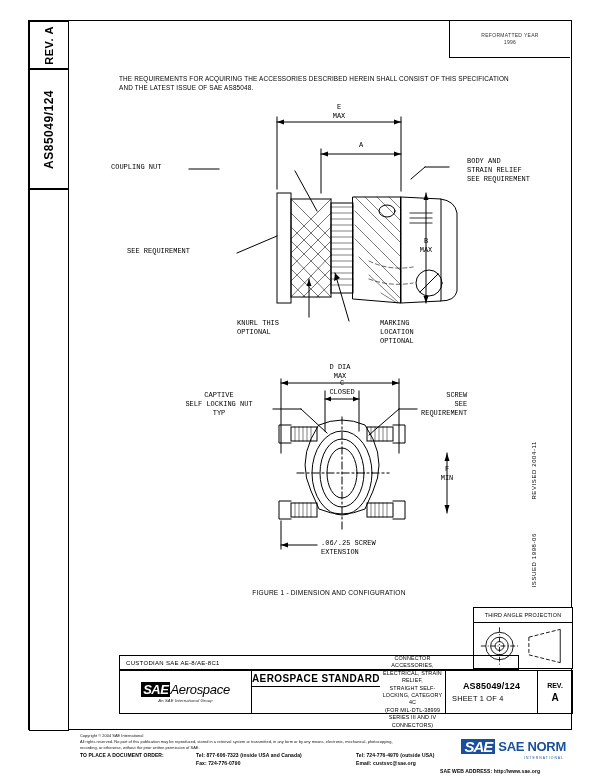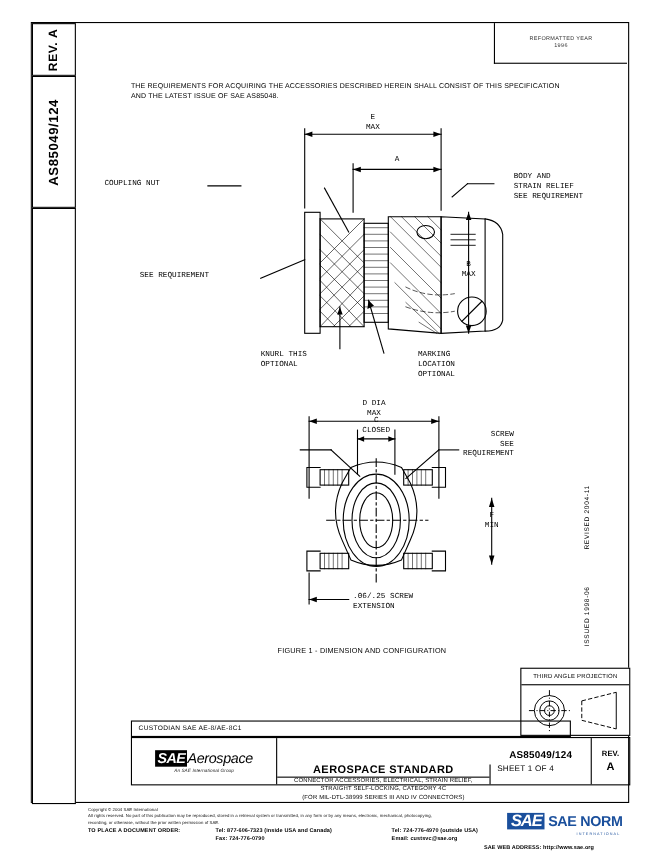--- a/index.html
+++ b/index.html
@@ -58,21 +58,21 @@
 
   
   #custrow{position:absolute;left:50px;top:634px;width:400px;height:15px;
            border:1.2px solid #000;box-sizing:border-box;display:flex;align-items:center;
            padding-left:6px;font-size:6px;letter-spacing:.3px;}
   #tblock{position:absolute;left:50px;top:649px;width:454px;height:44px;
           border:1.5px solid #000;box-sizing:border-box;display:flex;}
   #tb-logo{width:132px;border-right:1.2px solid #000;box-sizing:border-box;
            display:flex;flex-direction:column;align-items:center;justify-content:center;}
   #tb-mid{flex:1;border-right:1.2px solid #000;box-sizing:border-box;
-          display:flex;flex-direction:column;margin-top:24px;}
+          display:flex;flex-direction:row;}
   #tb-title{height:15px;border-bottom:1.2px solid #000;display:flex;align-items:center;
             justify-content:center;font-size:10px;font-weight:bold;letter-spacing:.4px;}
   #tb-desc{flex:1;display:flex;flex-direction:column;align-items:center;justify-content:center;
            font-size:5.4px;line-height:7.4px;letter-spacing:.15px;text-align:center;}
   #tb-num{width:92px;border-right:1.2px solid #000;box-sizing:border-box;
           display:flex;flex-direction:column;align-items:center;justify-content:center;gap:3px;}
   #tb-numv{font-size:9px;font-weight:bold;letter-spacing:.2px;}
   #tb-sheet{font-size:7.4px;letter-spacing:.2px;align-self:flex-start;margin-left:6px;}
   #tb-rev{width:34px;display:flex;flex-direction:column;align-items:center;justify-content:center;gap:3px;}
   #tb-revl{font-size:7px;font-weight:bold;}
@@ -228,40 +228,43 @@
 
         <line x1="204" y1="388" x2="232" y2="388"></line>
         <line x1="232" y1="388" x2="258" y2="412"></line>
 
         <line x1="348" y1="388" x2="330" y2="388"></line>
         <line x1="330" y1="388" x2="300" y2="414"></line>
 
       </g>
     </svg>
 
-    <div class="lbl" style="left:26px;top:142px;">COUPLING NUT</div>
+    <div class="lbl" style="left:42px;top:142px;">COUPLING NUT</div>
     <div class="lbl c" style="left:240px;top:82px;width:60px;">E
 MAX</div>
     <div class="lbl c" style="left:262px;top:120px;width:60px;">A</div>
     <div class="lbl" style="left:398px;top:136px;">BODY AND
 STRAIN RELIEF
 SEE REQUIREMENT</div>
     <div class="lbl c" style="left:332px;top:216px;width:50px;">B
 MAX</div>
     <div class="lbl" style="left:58px;top:226px;">SEE REQUIREMENT</div>
     <div class="lbl" style="left:168px;top:298px;">KNURL THIS
 OPTIONAL</div>
     <div class="lbl" style="left:282px;top:298px;margin-left:29px;">MARKING
 LOCATION
 OPTIONAL</div>
 
     <div class="lbl c" style="left:241px;top:342px;width:60px;">D DIA
 MAX</div>
     <div class="lbl c" style="left:243px;top:358px;width:60px;">C
 CLOSED</div>
+    <div class="lbl c" style="left:90px;top:370px;width:120px;">CAPTIVE
+SELF LOCKING NUT
+TYP</div>
     <div class="lbl" style="left:352px;top:370px;text-align:right;">SCREW
 SEE
 REQUIREMENT</div>
     <div class="lbl c" style="left:354px;top:444px;width:48px;">F
 MIN</div>
     <div class="lbl" style="left:252px;top:518px;">.06/.25 SCREW
 EXTENSION</div>
 
     <div id="figcap">FIGURE 1 - DIMENSION AND CONFIGURATION</div>
 

